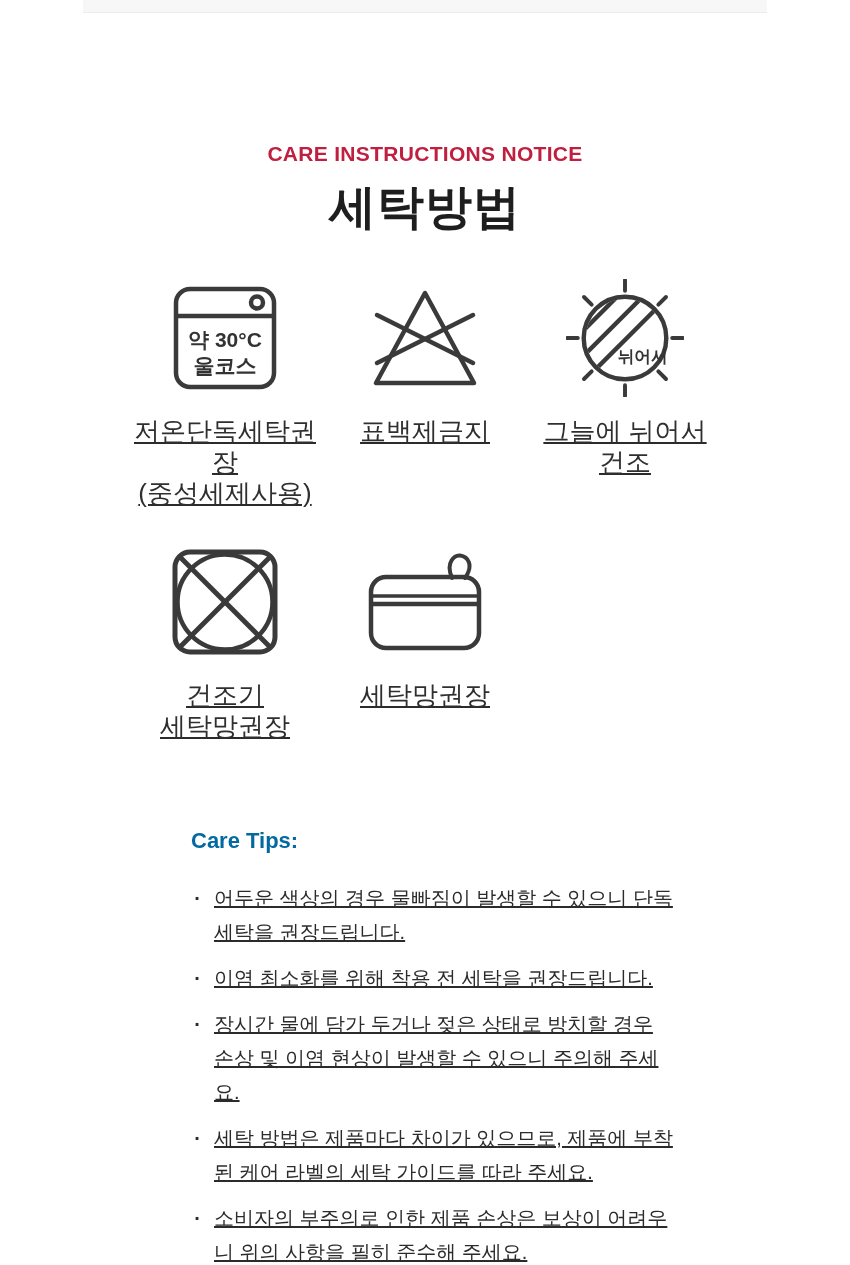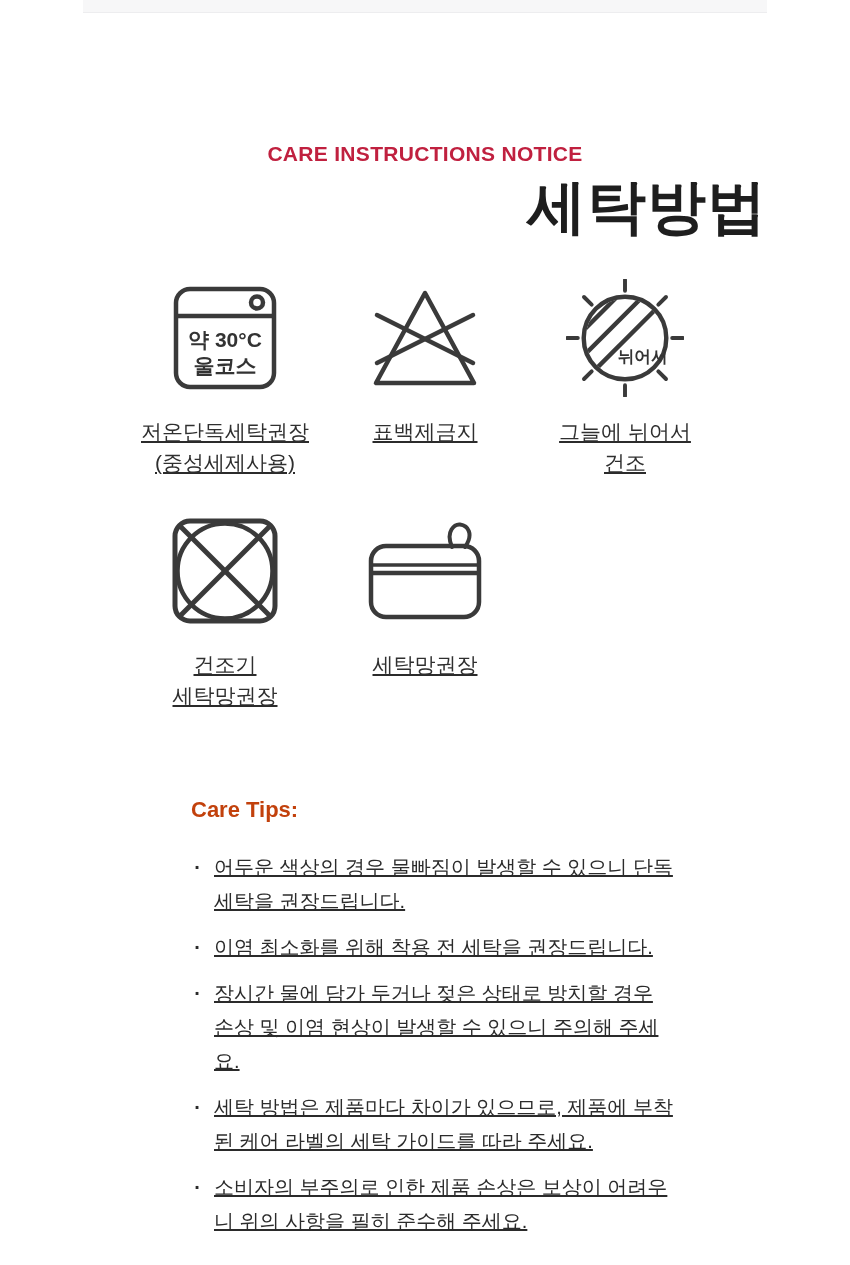--- a/index.html
+++ b/index.html
@@ -10,41 +10,41 @@
     color:#2b2b2b;
   }
   .top-strip { height:12px; background:#f7f7f8; border-bottom:1px solid #ededef; }
 
   .eyebrow {
     margin-top:129px; text-align:center;
     font-size:21px; line-height:24px; font-weight:700;
     color:#c0203f; letter-spacing:0.3px;
   }
   .main-title {
-    margin:13px 0 0; text-align:right;
-    font-size:59px; line-height:56px; font-weight:700;
+    margin:13px 0 0; text-align:center;
+    font-size:47px; line-height:56px; font-weight:700;
     color:#1e1e1e; letter-spacing:1px;
   }
 
   .symbol-grid {
     margin-top:42px;
     display:grid; grid-template-columns:repeat(3,200px);
     justify-content:center; row-gap:32px;text-decoration:underline;
   }
   .symbol-cell { display:flex; flex-direction:column; align-items:center; }
   .icon-slot { height:122px; width:150px; display:flex; align-items:center; justify-content:center; }
   .symbol-label {
-    margin-top:17px; font-size:21px; line-height:31px;
+    margin-top:17px; font-size:26px; line-height:31px;
     color:#2f2f2f; text-align:center; white-space:pre-line;
   }
   .sym { stroke:#3a3a3a; fill:none; }
   .sym text { stroke:none; fill:#333333; font-family:"Liberation Sans","DejaVu Sans",sans-serif; }
 
   .tips { margin:86px 92px 0 108px; }
-  .tips-heading { margin:0 0 27px; font-size:22px; line-height:26px; font-weight:700; color:#c2410c; }
+  .tips-heading { margin:0 0 27px; font-size:22px; line-height:26px; font-weight:700; color:#0369a1; }
   .tips-list { list-style:none; margin:0; padding:0; }
   .tip-item {
     display:flex; align-items:flex-start;
     font-size:20px; line-height:34px; color:#2b2b2b;
     margin-bottom:12px;
   }
   .tip-bullet { flex:0 0 auto; width:13px; margin-right:10px; text-align:center; font-weight:700; }
   .tip-text { flex:1 1 auto;text-decoration:underline; }
 </style>
 </head>

